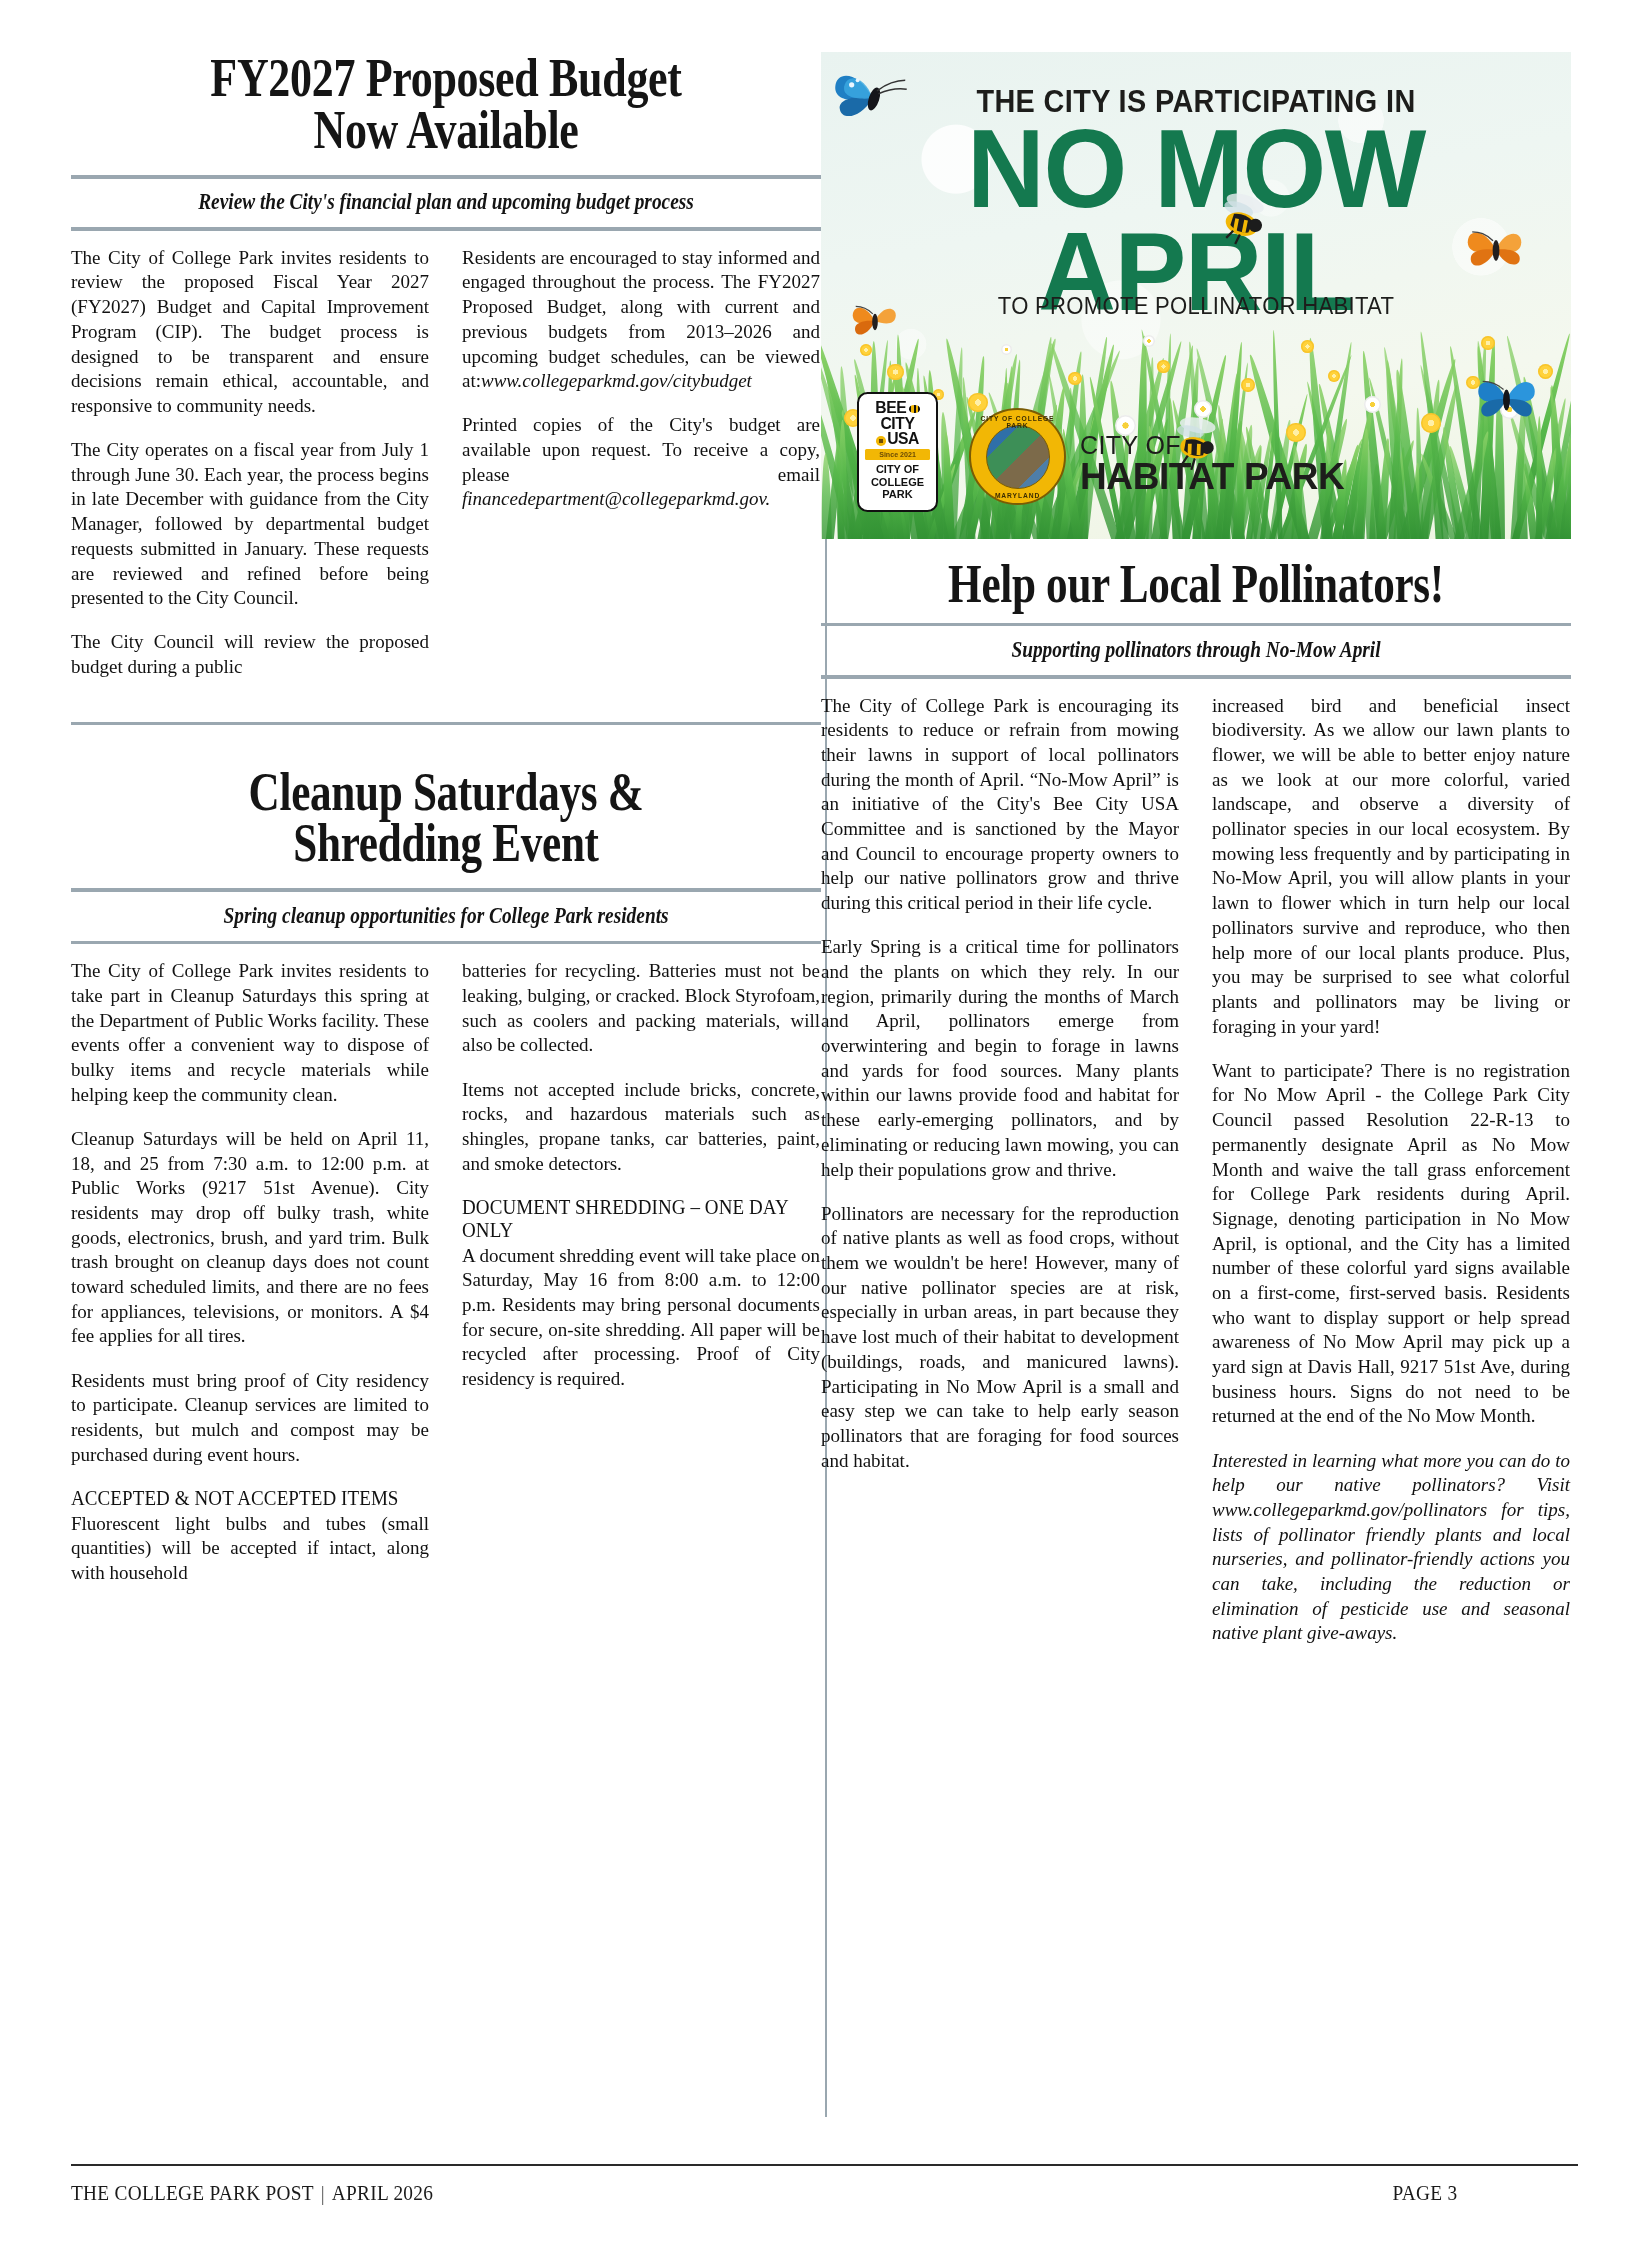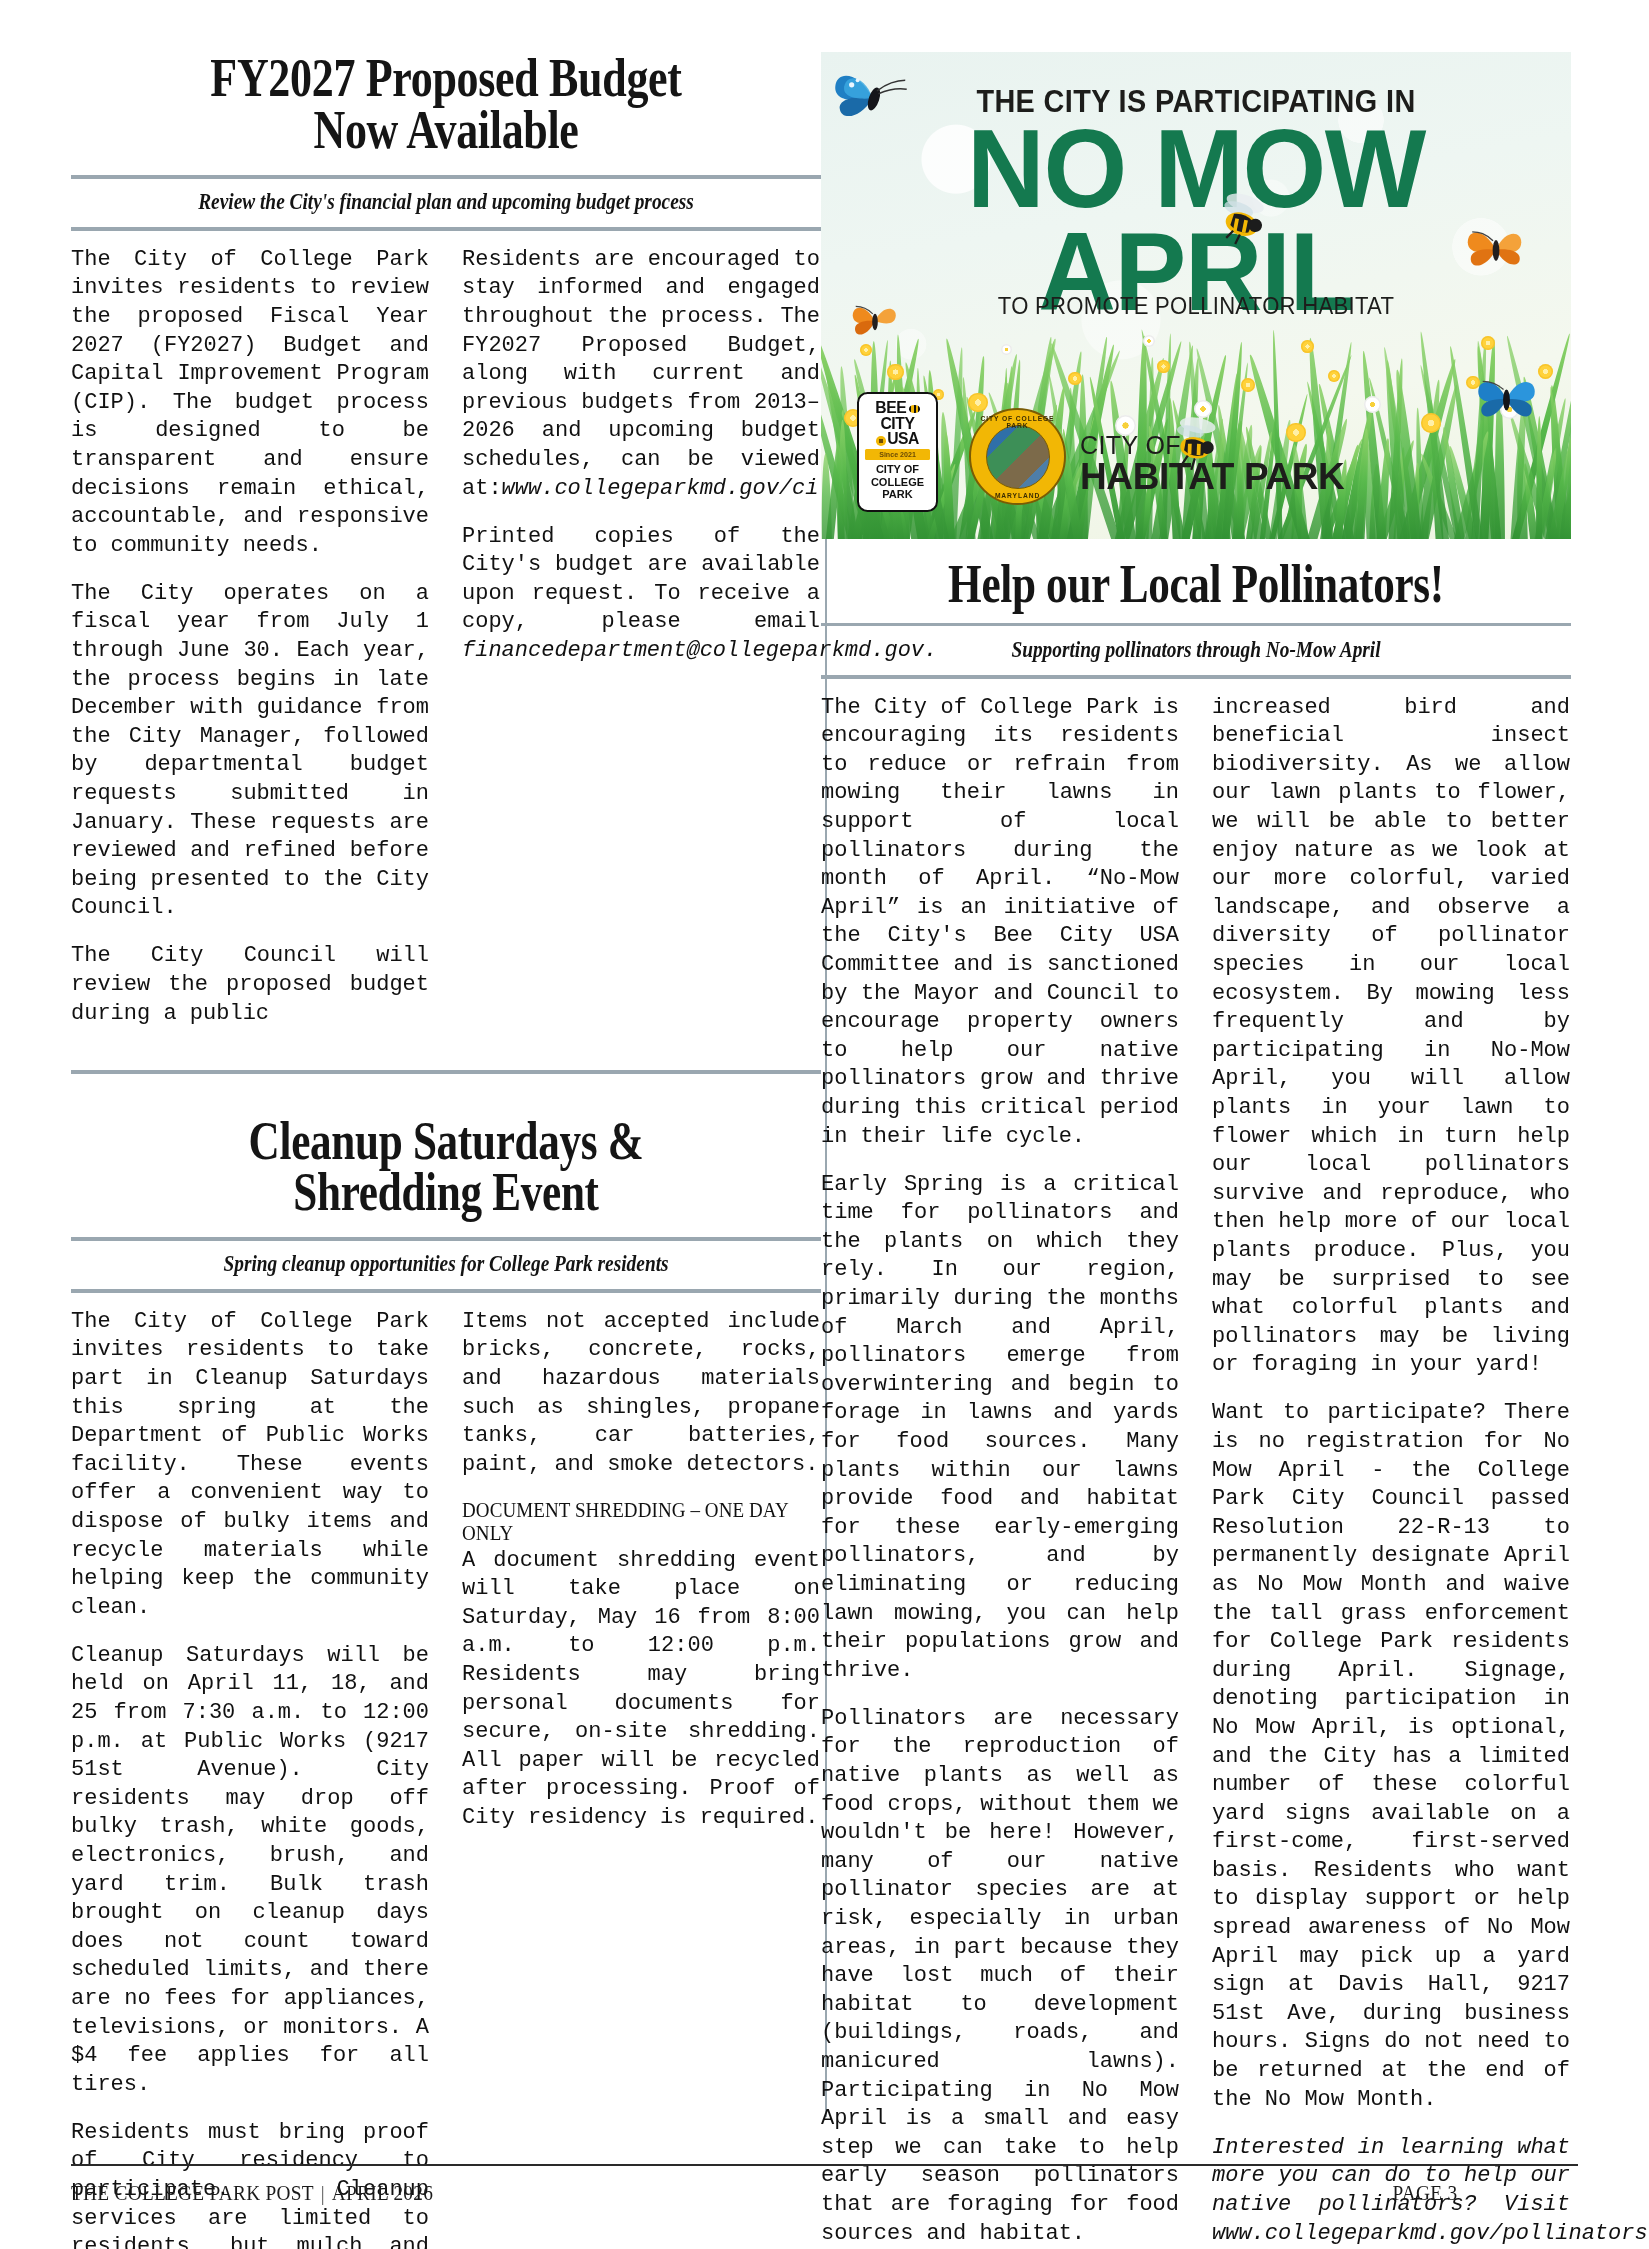--- a/index.html
+++ b/index.html
@@ -80,22 +80,22 @@
 
   
   .cols {
     display: flex;
     gap: 33px;
     margin-top: 15px;
   }
   .col { width: 358px; position: relative; }
 
   .col p {
-    font-family: Liberation Mono, monospace;
-    font-size: 22px;
+    font-family: Liberation Serif, serif;
+    font-size: 19px;
     line-height: 1.30;
     text-align: justify;
     text-justify: inter-word;
     color: #111;
     margin-bottom: 19.5px;
     hyphens: auto;
   }
   .col p:last-child { margin-bottom: 0; }
 
   .col h4 {
@@ -351,20 +351,21 @@
 
         <div class="cols">
           <div class="col">
             <p>The City of College Park invites residents to take part in Cleanup Saturdays this spring at the Department of Public Works facility. These events offer a convenient way to dispose of bulky items and recycle materials while helping keep the community clean.</p>
             <p>Cleanup Saturdays will be held on April 11, 18, and 25 from 7:30 a.m. to 12:00 p.m. at Public Works (9217 51st Avenue). City residents may drop off bulky trash, white goods, electronics, brush, and yard trim. Bulk trash brought on cleanup days does not count toward scheduled limits, and there are no fees for appliances, televisions, or monitors. A $4 fee applies for all tires.</p>
             <p>Residents must bring proof of City residency to participate. Cleanup services are limited to residents, but mulch and compost may be purchased during event hours.</p>
             <h4>ACCEPTED &amp; NOT ACCEPTED ITEMS</h4>
             <p>Fluorescent light bulbs and tubes (small quantities) will be accepted if intact, along with household</p>
           </div>
           <div class="col">
+            <p>batteries for recycling. Batteries must not be leaking, bulging, or cracked. Block Styrofoam, such as coolers and packing materials, will also be collected.</p>
             <p>Items not accepted include bricks, concrete, rocks, and hazardous materials such as shingles, propane tanks, car batteries, paint, and smoke detectors.</p>
             <h4>DOCUMENT SHREDDING – ONE DAY ONLY</h4>
             <p>A document shredding event will take place on Saturday, May 16 from 8:00 a.m. to 12:00 p.m. Residents may bring personal documents for secure, on-site shredding. All paper will be recycled after processing. Proof of City residency is required.</p>
           </div>
         </div>
       </div>
     </div>
 
     <div class="panel-right">
 

